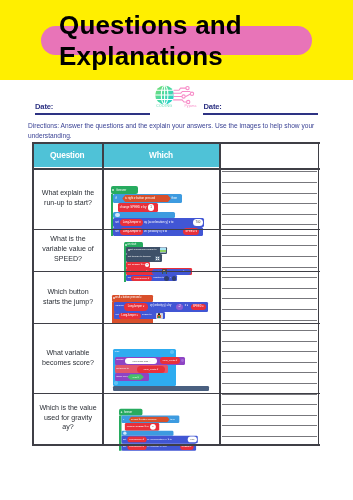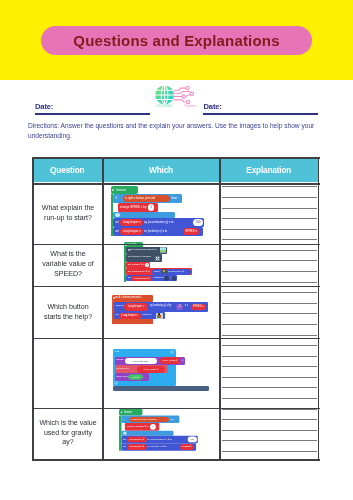--- a/index.html
+++ b/index.html
@@ -1,20 +1,20 @@
 <!DOCTYPE html>
 <html><head>
 <meta charset="utf-8">
 <style>
 html,body{margin:0;padding:0;}
 body{width:353px;height:500px;background:#ffffff;font-family:"Liberation Sans",sans-serif;overflow:hidden;}
 #page{position:relative;width:353px;height:500px;background:#fff;}
 .yellow-band{position:absolute;left:0;top:0;width:353px;height:80px;background:#ffef00;}
 .title-pill{position:absolute;left:41px;top:26px;width:271px;height:29px;background:#e874b8;border-radius:15px;}
-.title-text{position:absolute;left:0;top:0;width:271px;height:29px;display:flex;align-items:center;justify-content:center;color:#7f1d1d;font-size:15px;font-weight:bold;letter-spacing:0.18px;}
+.title-text{position:absolute;left:18px;top:0;width:271px;height:29px;display:flex;align-items:center;justify-content:center;color:#000000;font-size:26px;font-weight:bold;letter-spacing:0.18px;}
 .namerow{position:absolute;left:35px;top:100px;width:300px;height:16px;}
 .nm-label{position:absolute;left:0;top:2.4px;font-size:7.6px;font-weight:bold;color:#2d3283;letter-spacing:-0.15px;}
 .nm-line{position:absolute;left:0;top:13.3px;width:114.5px;height:1.5px;background:#2d3283;}
 .dt-label{position:absolute;left:168.5px;top:2.4px;font-size:7.6px;font-weight:bold;color:#2d3283;letter-spacing:-0.15px;}
 .dt-line{position:absolute;left:167.9px;top:13.3px;width:114.9px;height:1.5px;background:#2d3283;}
 .directions{position:absolute;left:28px;top:121px;width:292px;font-size:6.6px;line-height:9.5px;color:#3b4395;}
 .logo{position:absolute;left:155px;top:85px;width:44px;height:26px;}
 
 
 
@@ -23,21 +23,21 @@
 .codewrap>*{}
 .lbl{position:absolute;color:#fff;white-space:nowrap;font-family:"Liberation Sans",sans-serif;}
 .oval{position:absolute;border-radius:99px;color:#fff;display:flex;align-items:center;justify-content:center;white-space:nowrap;box-sizing:border-box;}
 
 .cb0{left:110.5px;top:185px;width:96px;height:53px;}
 .cb1{left:118px;top:242px;width:82px;height:42px;}
 .cb2{left:110px;top:290px;width:102px;height:36px;}
 .cb3{left:112px;top:345px;width:100px;height:48px;}
 .cb4{left:118.9px;top:408.3px;width:96px;height:52px;transform:scale(0.838);transform-origin:0 0;}
 
-.tbl{position:absolute;left:32px;top:157px;width:287.5px;height:302.5px;}
+.tbl{position:absolute;left:32px;top:142px;width:287.5px;height:302.5px;}
 .th{position:absolute;top:0;height:25.4px;background:#4fc2d7;color:#fff;font-size:8.3px;font-weight:bold;display:flex;align-items:center;justify-content:center;letter-spacing:-0.2px;}
 .grid-line{position:absolute;background:#3f3f46;}
 .cellq{position:absolute;display:flex;align-items:center;justify-content:center;text-align:center;font-size:7.1px;line-height:9.8px;color:#2b2f36;letter-spacing:-0.02px;}
 .lines-area{position:absolute;left:188.7px;top:25.5px;width:97.2px;height:276.5px;overflow:hidden;}
 .rl{position:absolute;left:1.5px;width:94.5px;height:0.75px;background:#77777c;}
 .thq{left:0;width:70.6px;}
 .thc{left:70.6px;width:116.8px;}
 .the{left:187.7px;width:98.2px;}
 .gv0{left:0;top:0;width:1.6px;height:302.5px;}
 .gv1{left:70.3px;top:0;width:1.6px;height:302.5px;}
@@ -242,21 +242,20 @@
       <div class="oval" style="position: absolute; box-sizing: border-box; left: 82.3px; top: 34.3px; width: 10.4px; height: 6.6px; background: rgb(255, 255, 255); font-size: 2.9px; line-height: 6.6px; color: rgb(58, 58, 58);">700</div>
       <div class="blk" style="position: absolute; box-sizing: border-box; left: 2.6px; top: 42.3px; width: 89.9px; height: 8.6px; background: rgb(65, 86, 212); border-radius: 1.5px;"></div>
       <div class="lbl" style="position: absolute; box-sizing: border-box; left: 4.7px; top: 45.3px; font-size: 2.8px; color: rgb(255, 255, 255); line-height: 1;">set</div>
       <div class="oval" style="position: absolute; box-sizing: border-box; left: 9.8px; top: 43.2px; width: 22.8px; height: 7px; background: rgb(232, 48, 58); font-size: 2.85px; line-height: 7px;">LongJumper ▾</div>
       <div class="lbl" style="position: absolute; box-sizing: border-box; left: 33.4px; top: 45.4px; font-size: 2.95px; color: rgb(255, 255, 255); line-height: 1;">vx (velocity x) ▾  to</div>
       <div class="oval" style="position: absolute; box-sizing: border-box; left: 72.5px; top: 43.4px; width: 16.2px; height: 6.5px; background: rgb(232, 48, 58); font-size: 2.85px; line-height: 6.5px;">SPEED ▾</div>
     </div>
   <div class="tbl">
     <div class="th thq">Question</div>
     <div class="th thc">Which</div>
-    <div class="th the">Explanation</div>
     <div class="lines-area">
         <div class="rl" style="top: 3.9px;"></div>
         <div class="rl" style="top: 14.48px;"></div>
         <div class="rl" style="top: 25.06px;"></div>
         <div class="rl" style="top: 35.64px;"></div>
         <div class="rl" style="top: 46.22px;"></div>
         <div class="rl" style="top: 56.8px;"></div>
         <div class="rl" style="top: 67.38px;"></div>
         <div class="rl" style="top: 77.96px;"></div>
         <div class="rl" style="top: 88.54px;"></div>
@@ -273,21 +272,22 @@
         <div class="rl" style="top: 204.92px;"></div>
         <div class="rl" style="top: 215.5px;"></div>
         <div class="rl" style="top: 226.08px;"></div>
         <div class="rl" style="top: 236.66px;"></div>
         <div class="rl" style="top: 247.24px;"></div>
         <div class="rl" style="top: 257.82px;"></div>
         <div class="rl" style="top: 268.4px;"></div>
       </div>
     <div class="cellq q0">What explain the run-up to start?</div>
     <div class="cellq q1">What is the variable value of SPEED?</div>
-    <div class="cellq q2">Which button starts the help?</div>
+    <div class="cellq q2">Which button starts the jump?</div>
+    <div class="cellq q3">What variable becomes score?</div>
     <div class="cellq q4">Which is the value used for gravity ay?</div>
     <div class="grid-line gv0"></div>
     <div class="grid-line gv1"></div>
     <div class="grid-line gv2"></div>
     <div class="grid-line gv3"></div>
     <div class="grid-line gh0"></div>
     <div class="grid-line gh1"></div>
     <div class="grid-line gh2"></div>
     <div class="grid-line gh3"></div>
     <div class="grid-line gh4"></div>

